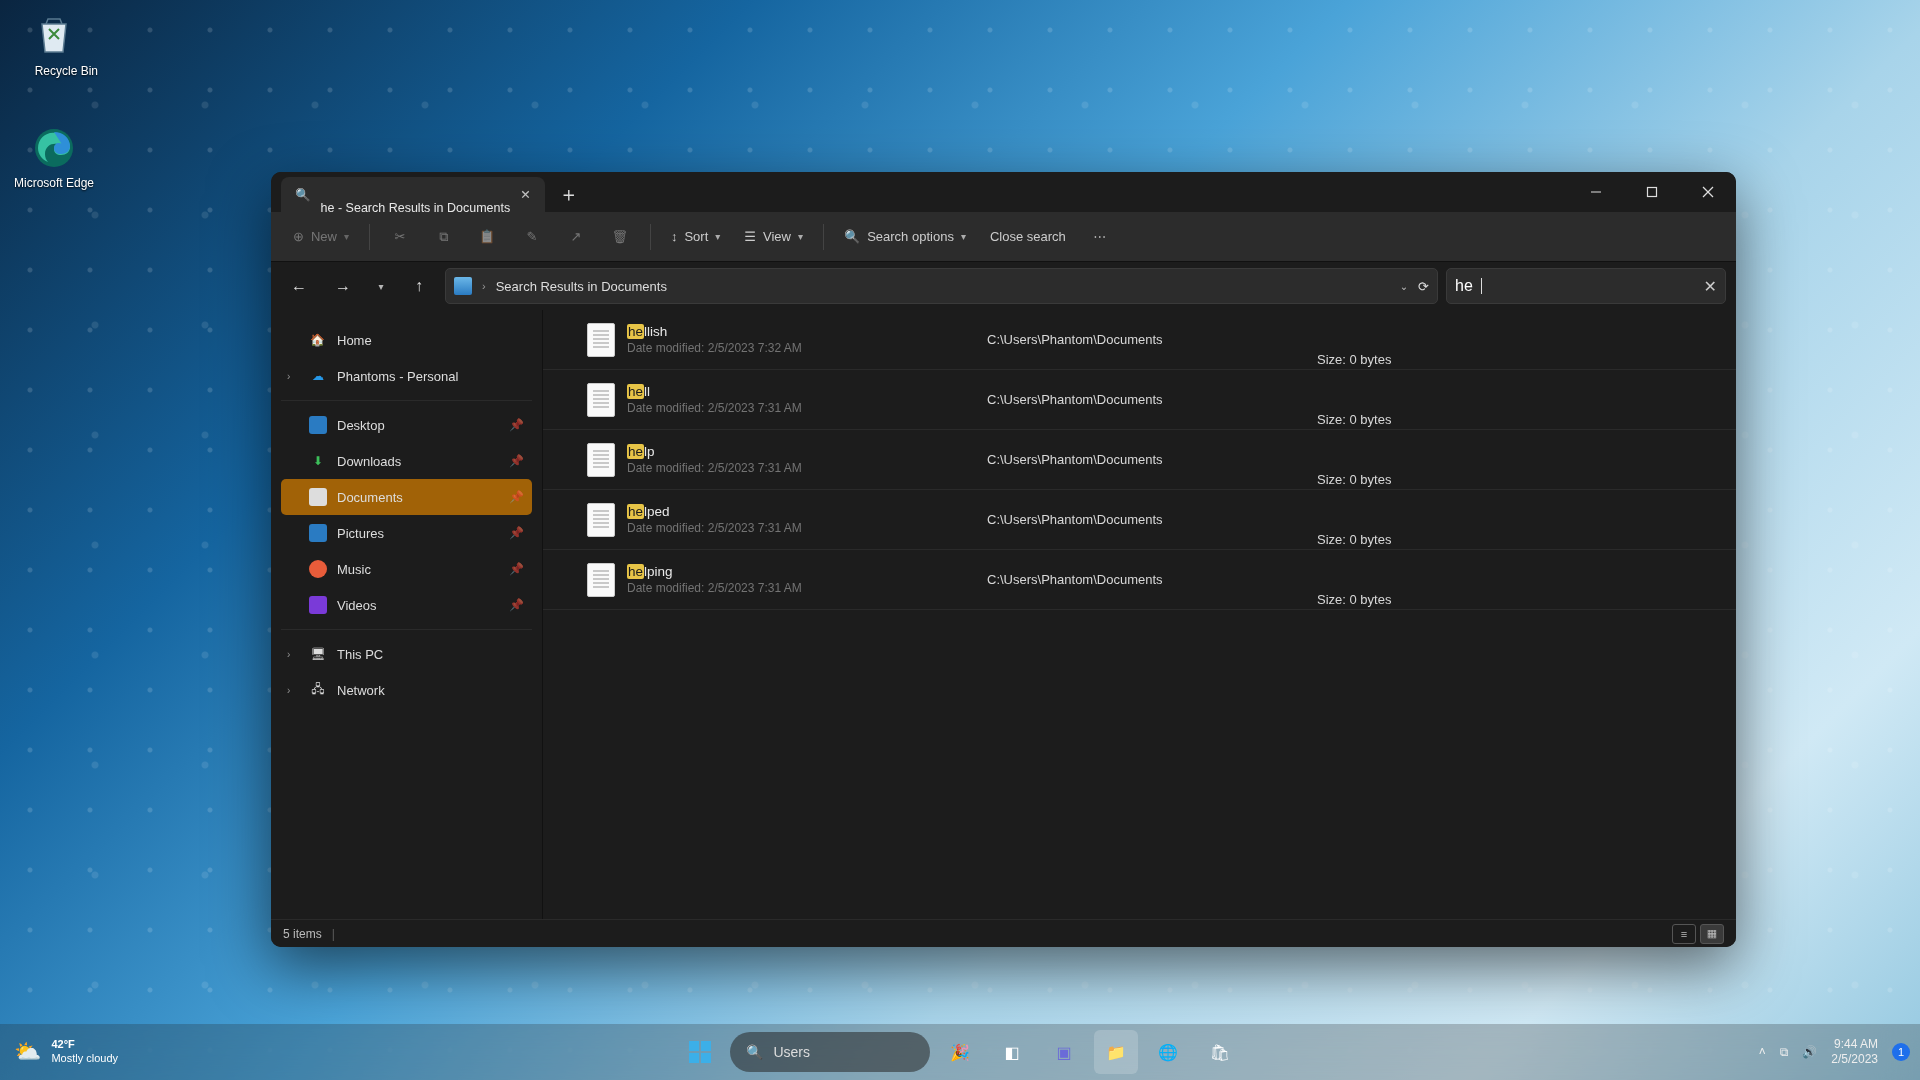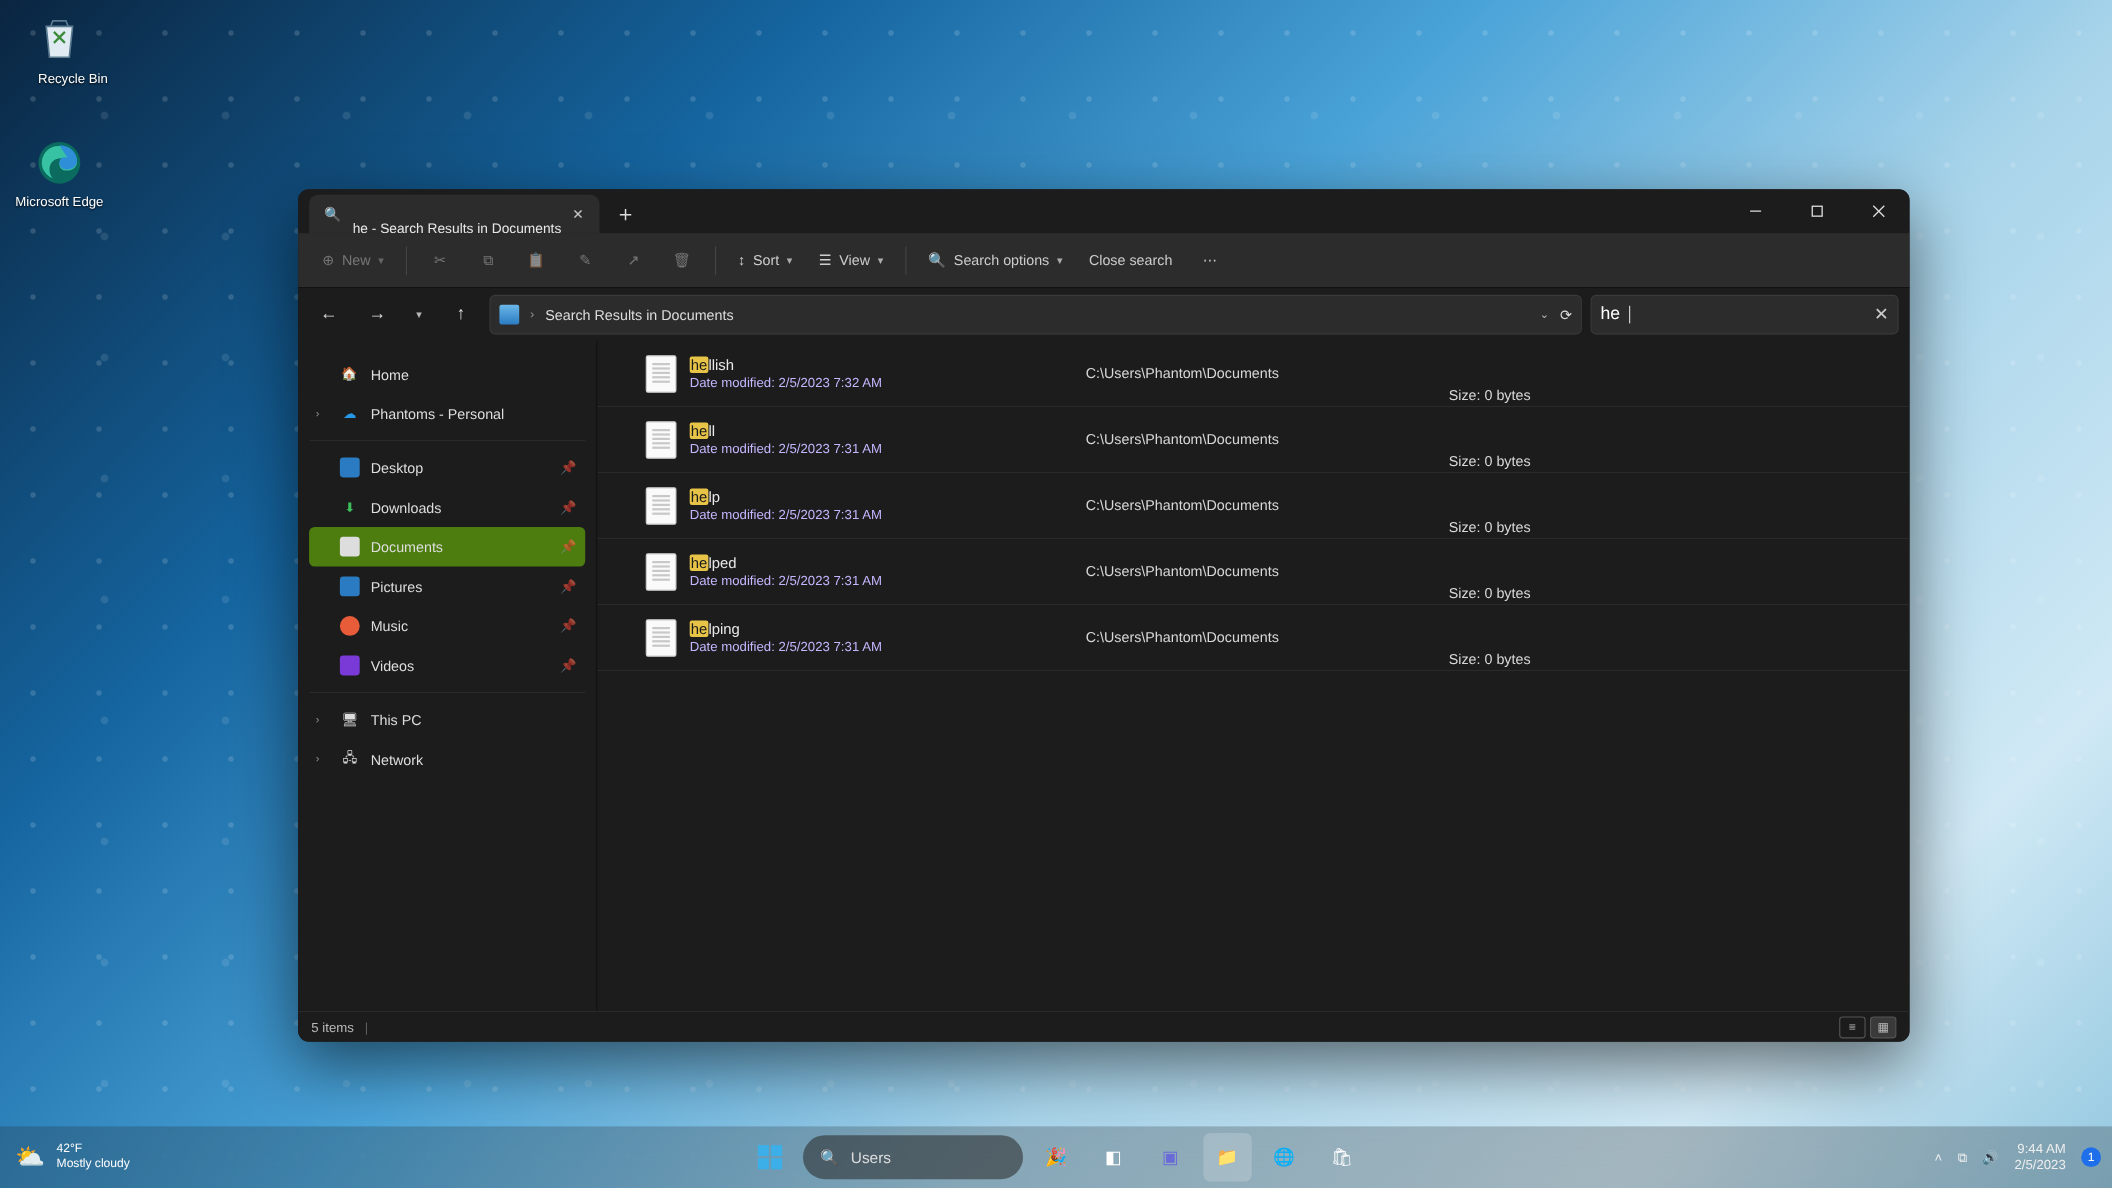--- a/index.html
+++ b/index.html
@@ -64,32 +64,32 @@
   .searchbox{width:280px;height:36px;background:#2c2c2c;border:1px solid #3a3a3a;border-radius:5px;display:flex;align-items:center;padding:0 8px;gap:8px;}
   .caret{display:inline-block;width:1px;height:16px;background:#ddd;animation:blink 1s step-end infinite;}
   @keyframes blink{50%{opacity:0}}
   .searchbox .x{color:#ccc;cursor:pointer;}
 
   .body{flex:1;display:flex;background:#1c1c1c;min-height:0;}
   .nav{width:272px;border-right:1px solid #111;padding:6px 4px;overflow:auto;}
   .group{border-bottom:1px solid #2a2a2a;padding:6px 0;margin:0 6px;}
   .nitem{display:flex;align-items:center;gap:10px;height:36px;padding:0 8px 0 28px;font-size:13px;color:#ddd;border-radius:5px;position:relative;}
   .nitem .expand{position:absolute;left:6px;font-size:10px;opacity:.6;}
-  .nitem.active{background:#4d7c0f;}
+  .nitem.active{background:#a16207;}
   .nitem .pin{margin-left:auto;opacity:.55;font-size:12px;}
   .nicon{width:18px;height:18px;display:inline-flex;align-items:center;justify-content:center;border-radius:3px;font-size:12px;}
 
   .results{flex:1;overflow:auto;}
   .row{display:flex;align-items:center;height:60px;padding:0 20px 0 44px;border-bottom:1px solid #2a2a2a;}
   .fileicon{width:28px;height:34px;background:#fafafa;border:1px solid #ccc;border-radius:2px;position:relative;margin-right:12px;}
   .fileicon::before{content:"";position:absolute;top:6px;left:5px;right:5px;height:2px;background:#c8c8c8;box-shadow:0 4px 0 #c8c8c8,0 8px 0 #c8c8c8,0 12px 0 #c8c8c8,0 16px 0 #c8c8c8;}
   .meta{display:flex;flex-direction:column;gap:2px;min-width:360px;}
   .fname{font-size:13.5px;color:#e8e8e8;}
   .fname .hl{background:#e7c447;color:#1a1a1a;border-radius:2px;padding:0 1px;}
-  .modline{font-size:12px;color:#c4b5fd;}
+  .modline{font-size:12px;color:#737373;}
   .pathcol{flex:0 0 330px;font-size:13px;color:#d8d8d8;}
   .sizecol{flex:0 0 160px;font-size:13px;color:#d8d8d8;margin-top:40px;}
 
   .status{height:28px;background:#1c1c1c;border-top:1px solid #2a2a2a;display:flex;align-items:center;padding:0 12px;font-size:12px;color:#bbb;gap:10px;}
   .status .divider{opacity:.4;}
   .viewtoggles{margin-left:auto;display:flex;gap:4px;}
   .vt{width:24px;height:20px;border:1px solid #555;border-radius:3px;display:flex;align-items:center;justify-content:center;font-size:11px;}
   .vt.active{background:#3a3a3a;}
 
   
@@ -360,21 +360,21 @@
           <span>▦</span>
         </div>
     </div>
   </div>
 </div>
 
 <div class="taskbar">
   <div class="tb-left">
     <span style="font-size:22px">⛅</span>
     <div class="w">
-      <div style="font-weight:400">42°F</div>
+      <div style="font-weight:700">42°F</div>
       <div>Mostly cloudy</div>
     </div>
   </div>
 
   <div class="tb-center">
     <div class="tb-icon">
       <svg width="26" height="26" viewBox="0 0 26 26">
         <rect x="2" y="2" width="10" height="10" fill="#3cafe8"></rect>
           <rect x="14" y="2" width="10" height="10" fill="#3cafe8"></rect>
         <rect x="2" y="14" width="10" height="10" fill="#3cafe8"></rect>

